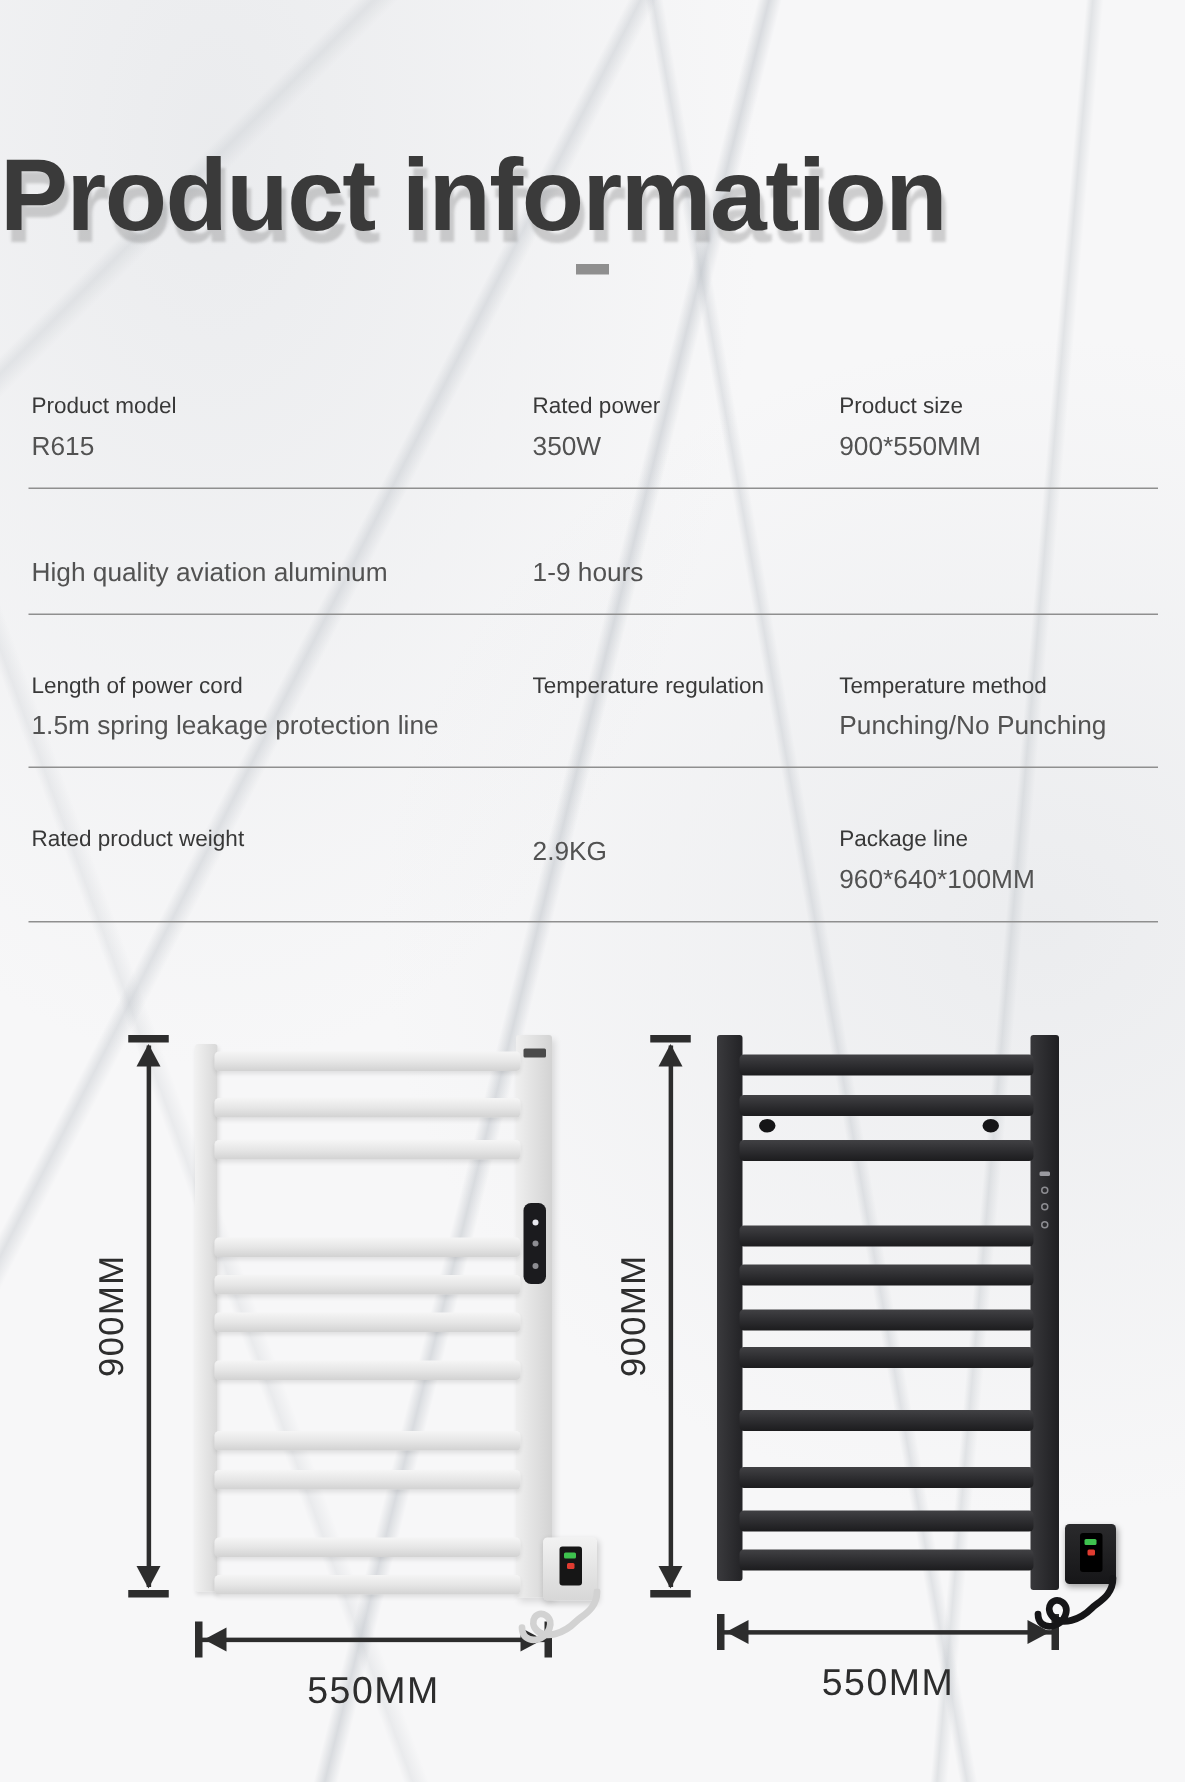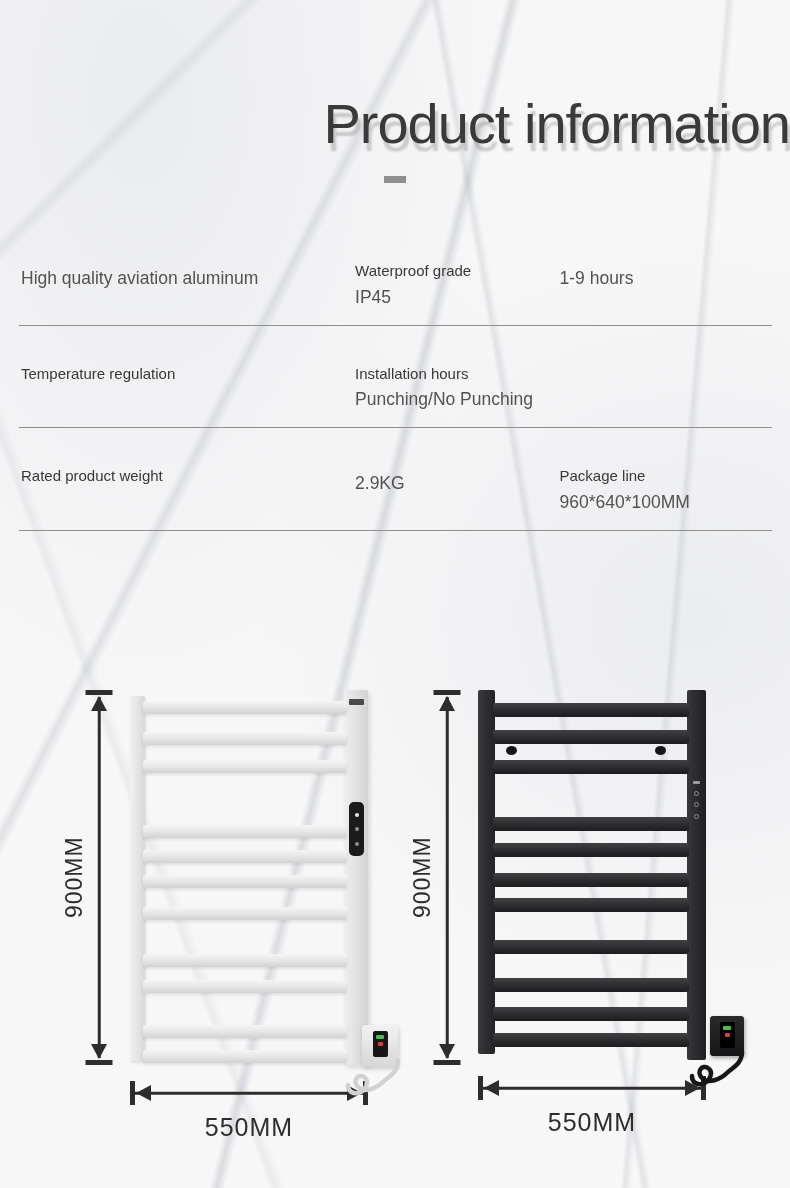--- a/index.html
+++ b/index.html
@@ -16,21 +16,21 @@
       linear-gradient(135deg, transparent 12%, rgba(180,186,192,.25) 12.6%, transparent 13.4%),
       linear-gradient(95deg,  transparent 81%, rgba(175,182,188,.30) 81.5%, transparent 82.3%),
       linear-gradient(70deg,  transparent 22%, rgba(185,190,196,.22) 22.5%, transparent 23.4%),
       radial-gradient(ellipse at 18% 8%,  rgba(205,209,214,.30), transparent 40%),
       radial-gradient(ellipse at 88% 52%, rgba(205,209,214,.28), transparent 45%);
   }
 
   
   .title {
     position:absolute; top:96px; left:0; width:100%;
-    text-align:right; font-size:56px; font-weight:400; color:#3a3a3a;
+    text-align:left; font-size:68px; font-weight:700; color:#3a3a3a;
     letter-spacing:-1px; line-height:1;
     text-shadow:3px 8px 2px rgba(110,110,110,.30);
   }
   .title-dash {
     position:absolute; top:176px; left:384px; width:22px; height:7px; background:#8f8f8f;
   }
 
   
   .specs { position:absolute; top:250px; left:19px; right:18px; }
   .spec-row {
@@ -120,40 +120,54 @@
 </head>
 <body>
 
 <div class="page">
 
   <h1 class="title">Product information</h1>
   <div class="title-dash"></div>
 
   <section class="specs">
 
+    <div class="spec-row">
+      <div class="spec-cell">
+        <div class="spec-label">Product model</div>
+        <div class="spec-value">R615</div>
+      </div>
+      <div class="spec-cell">
+        <div class="spec-label">Rated power</div>
+        <div class="spec-value">350W</div>
+      </div>
+      <div class="spec-cell">
+        <div class="spec-label">Product size</div>
+        <div class="spec-value">900*550MM</div>
+      </div>
+    </div>
 
     <div class="spec-row">
       <div class="spec-cell">
         <div class="spec-value">High quality aviation aluminum</div>
       </div>
       <div class="spec-cell">
-        <div class="spec-label">Waterproof grade</div>
-        <div class="spec-value">IP45</div>
-      </div>
-      <div class="spec-cell">
         <div class="spec-value">1-9 hours</div>
       </div>
     </div>
 
     <div class="spec-row">
       <div class="spec-cell">
+        <div class="spec-label">Length of power cord</div>
+        <div class="spec-value">1.5m spring leakage protection line</div>
+      </div>
+      <div class="spec-cell">
         <div class="spec-label">Temperature regulation</div>
       </div>
       <div class="spec-cell">
-        <div class="spec-label">Installation hours</div>
+        <div class="spec-label">Temperature method</div>
         <div class="spec-value">Punching/No Punching</div>
       </div>
     </div>
 
     <div class="spec-row">
       <div class="spec-cell">
         <div class="spec-label">Rated product weight</div>
       </div>
       <div class="spec-cell">
         <div class="spec-value">2.9KG</div>

